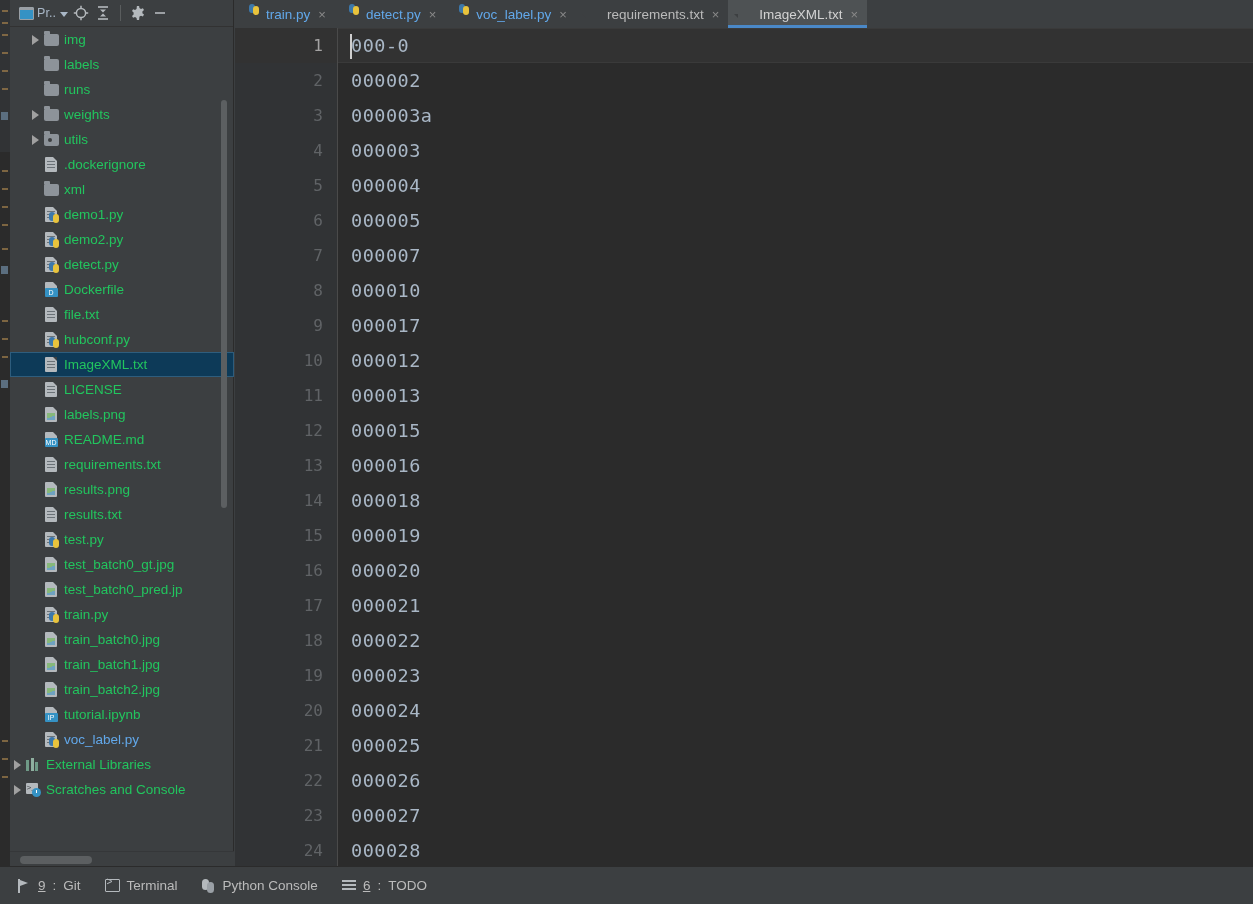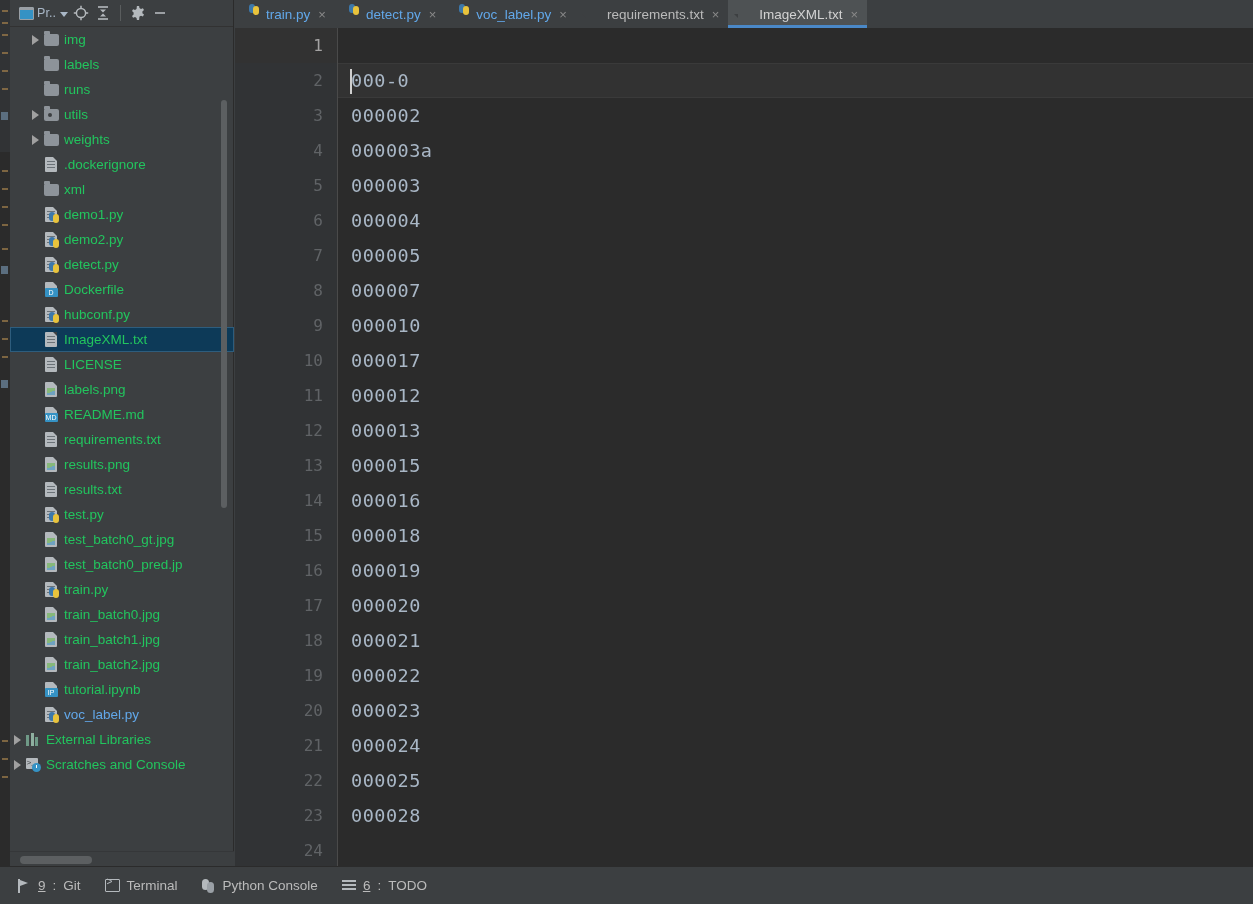--- a/index.html
+++ b/index.html
@@ -368,21 +368,20 @@
     padding-right: 14px;
     color: #606366;
     font-family: "DejaVu Sans Mono", monospace;
     font-size: 16px;
     box-sizing: border-box;
   }
   .gutter .gline.cur { color: #a4a3a3; background: #323232; }
   .code {
     flex: 1 1 auto;
     position: relative;
-    margin-top: 35px;
   }
   .code .cline {
     height: 35px;
     line-height: 35px;
     padding-left: 13px;
     color: #a9b7c6;
     font-family: "DejaVu Sans Mono", monospace;
     font-size: 18.5px;
     letter-spacing: .5px;
     white-space: pre;
@@ -558,33 +557,33 @@
               <span class="folder"></span>
             </span>
             <span class="label">runs</span>
           </div>
           <div class="row">
             <span style="width: 18px; flex: 0 0 auto;"></span>
             <span class="arrow">
               <span class="tri"></span>
             </span>
             <span class="ico">
-              <span class="folder src"></span>
-            </span>
-            <span class="label">utils</span>
+              <span class="folder"></span>
+            </span>
+            <span class="label">weights</span>
           </div>
           <div class="row">
             <span style="width: 18px; flex: 0 0 auto;"></span>
             <span class="arrow">
               <span class="tri"></span>
             </span>
             <span class="ico">
-              <span class="folder"></span>
-            </span>
-            <span class="label">weights</span>
+              <span class="folder src"></span>
+            </span>
+            <span class="label">utils</span>
           </div>
           <div class="row">
             <span style="width: 18px; flex: 0 0 auto;"></span>
             <span class="arrow"></span>
             <span class="ico">
               <span class="fileico">
                 <span class="lines"></span>
               </span>
             </span>
             <span class="label">.dockerignore</span>
@@ -642,20 +641,30 @@
           <div class="row">
             <span style="width: 18px; flex: 0 0 auto;"></span>
             <span class="arrow"></span>
             <span class="ico">
               <span class="tagico">
                 <span class="sheet"></span>
                 <span class="tag">D</span>
               </span>
             </span>
             <span class="label">Dockerfile</span>
+          </div>
+          <div class="row">
+            <span style="width: 18px; flex: 0 0 auto;"></span>
+            <span class="arrow"></span>
+            <span class="ico">
+              <span class="fileico">
+                <span class="lines"></span>
+              </span>
+            </span>
+            <span class="label">file.txt</span>
           </div>
           <div class="row">
             <span style="width: 18px; flex: 0 0 auto;"></span>
             <span class="arrow"></span>
             <span class="ico">
               <span class="fileico py">
                 <span class="lines"></span>
                 <span class="pybadge">
                   <span class="pb1"></span>
                   <span class="pb2"></span>
@@ -955,20 +964,22 @@
           <div class="cline"><span>000015</span></div>
           <div class="cline"><span>000016</span></div>
           <div class="cline"><span>000018</span></div>
           <div class="cline"><span>000019</span></div>
           <div class="cline"><span>000020</span></div>
           <div class="cline"><span>000021</span></div>
           <div class="cline"><span>000022</span></div>
           <div class="cline"><span>000023</span></div>
           <div class="cline"><span>000024</span></div>
           <div class="cline"><span>000025</span></div>
+          <div class="cline"><span>000026</span></div>
+          <div class="cline"><span>000027</span></div>
           <div class="cline"><span>000028</span></div>
         </div>
     </div>
   </div>
 
   <div class="statusbar" id="statusbar">
       <div class="sb-item">
         <span class="git-ico"></span>
         <span class="mn">9</span>
         <span>: </span>

